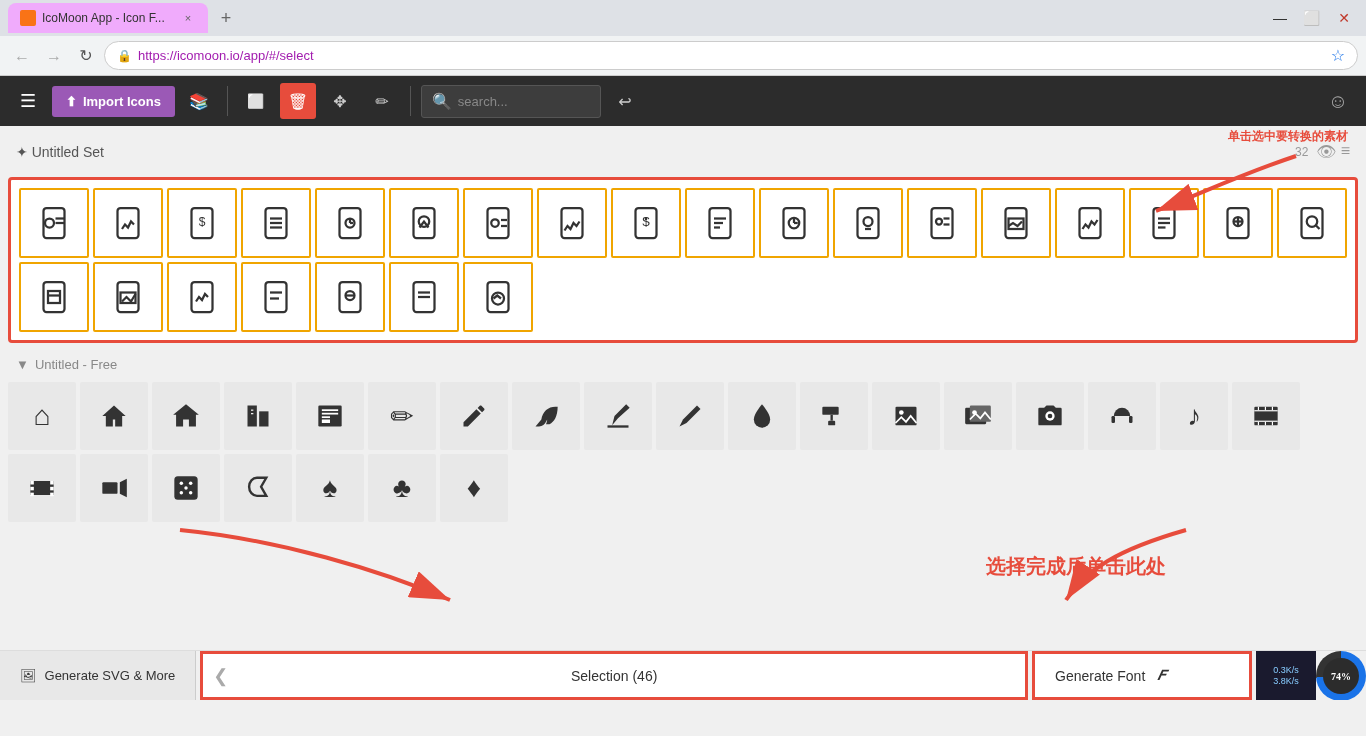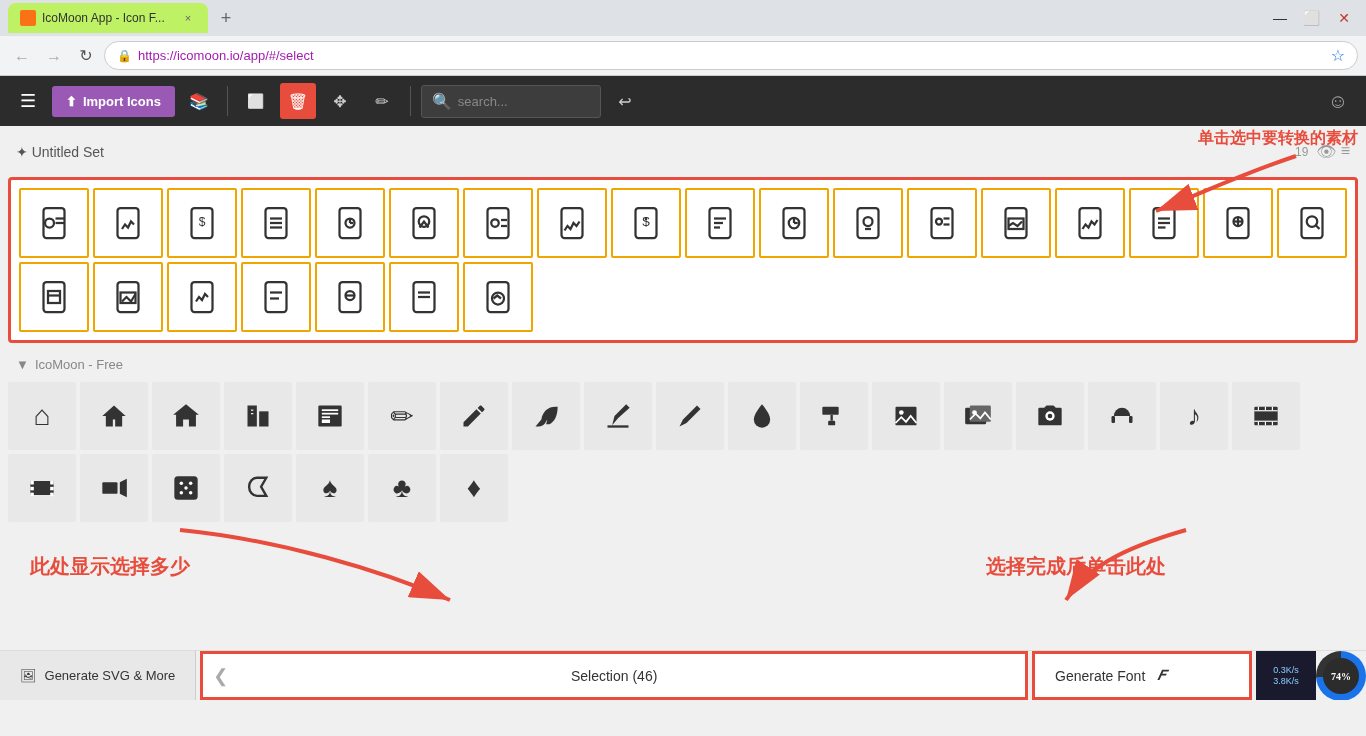--- a/index.html
+++ b/index.html
@@ -21,21 +21,21 @@
     .tab-icon {
       width: 16px; height: 16px;
       background: #f97316;
       border-radius: 2px;
       display: inline-block;
       margin-right: 6px;
     }
     .tab {
       display: flex;
       align-items: center;
-      background: #bef264;
+      background: #f0abfc;
       border-radius: 8px 8px 0 0;
       padding: 12px 12px;
       height: 30px;
       font-size: 12px;
       color: #333;
       min-width: 200px;
       max-width: 240px;
     }
     .tab-title { flex: 1; overflow: hidden; text-overflow: ellipsis; white-space: nowrap; }
     .tab-close {
@@ -391,21 +391,21 @@
   </div>
 </div>
 
 <div class="main-content">
 
   <div class="section-header">
     <div class="section-title">
       <span style="color:#555;">✦ <span>Untitled Set</span></span>
     </div>
     <div class="section-count">
-      <span>19</span>
+      <span>32</span>
     </div>
     <div class="section-actions">
       <span style="color:#999; font-size:16px; cursor:pointer;">👁</span>
       <span style="color:#999; font-size:16px; cursor:pointer;">≡</span>
     </div>
   </div>
 
   <div class="icon-set-box">
     <div class="icon-grid">
 
@@ -588,21 +588,21 @@
             <circle cx="12" cy="13" r="4"></circle>
             <polyline points="9,13 11.5,11 14,13"></polyline>
           </svg>
         </div>
     </div>
   </div>
 
   <div class="icomoon-section">
     <div class="icomoon-title">
       <span>▼</span>
-      <span>IcoMoon - Free</span>
+      <span>Untitled - Free</span>
     </div>
     <div class="icomoon-grid">
 
       <div class="icomoon-cell">⌂</div>
       <div class="icomoon-cell">
           <svg viewBox="0 0 24 24" fill="#333" width="28" height="28">
             <path d="M12 3L2 12h3v9h6v-6h2v6h6v-9h3z"></path>
           </svg>
         </div>
       <div class="icomoon-cell">
@@ -758,36 +758,33 @@
       <div style="color:#88ccff; font-size:9px;">0.3K/s</div>
       <div style="color:#88ccff; font-size:9px;">3.8K/s</div>
     </div>
     <div class="circle-progress">
       <div class="circle-inner">
         <span style="font-size:10px; color:white;font-family:Liberation Serif, serif;">74%</span>
       </div>
     </div>
   </div>
 
-  <div class="annotation" style="top: 2px; right: 8px; font-size: 16px; text-align: right;">
+  <div class="annotation" style="top: 2px; right: 18px; font-size: 12px; text-align: right;">
     单击选中要转换的素材
   </div>
 
   <svg class="arrow-svg" style="top: 0; right: 0; width: 350px; height: 130px; position: absolute;">
     <defs>
       <marker id="arrowhead" markerWidth="10" markerHeight="7" refX="10" refY="3.5" orient="auto">
         <polygon points="0 0, 10 3.5, 0 7" fill="#e74c3c"></polygon>
       </marker>
     </defs>
     <path d="M 280 30 C 220 50, 180 70, 140 85" stroke="#e74c3c" stroke-width="4" fill="none" marker-end="url(#arrowhead)"></path>
   </svg>
 
-  <div class="annotation" style="bottom: 120px; left: 30px; font-size: 20px;">
-    此处显示选择多少
-  </div>
 
   <svg class="arrow-svg" style="bottom: 60px; left: 0; width: 600px; height: 120px; position: absolute;">
     <defs>
       <marker id="arrowhead2" markerWidth="10" markerHeight="7" refX="10" refY="3.5" orient="auto">
         <polygon points="0 0, 10 3.5, 0 7" fill="#e74c3c"></polygon>
       </marker>
     </defs>
     <path d="M 180 10 C 280 20, 380 50, 450 80" stroke="#e74c3c" stroke-width="4" fill="none" marker-end="url(#arrowhead2)"></path>
   </svg>
 

